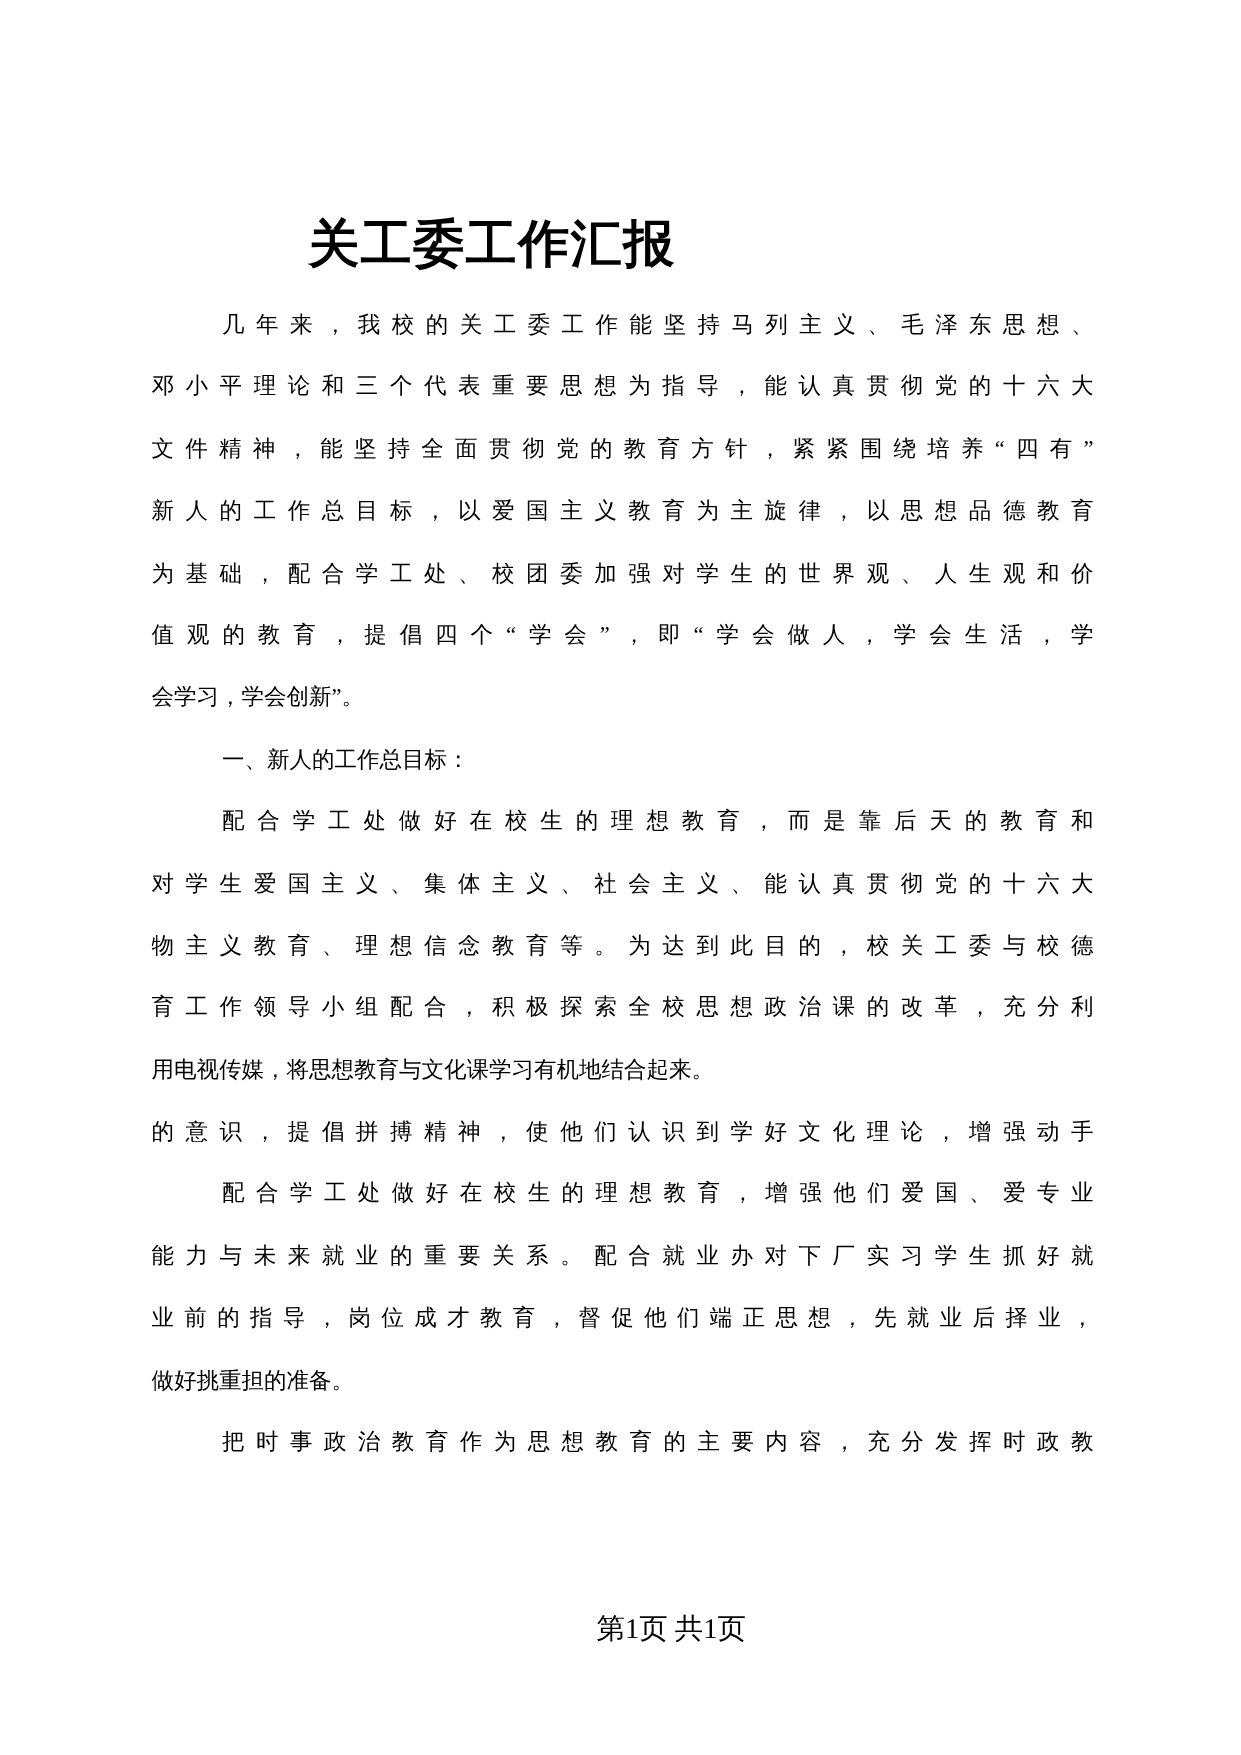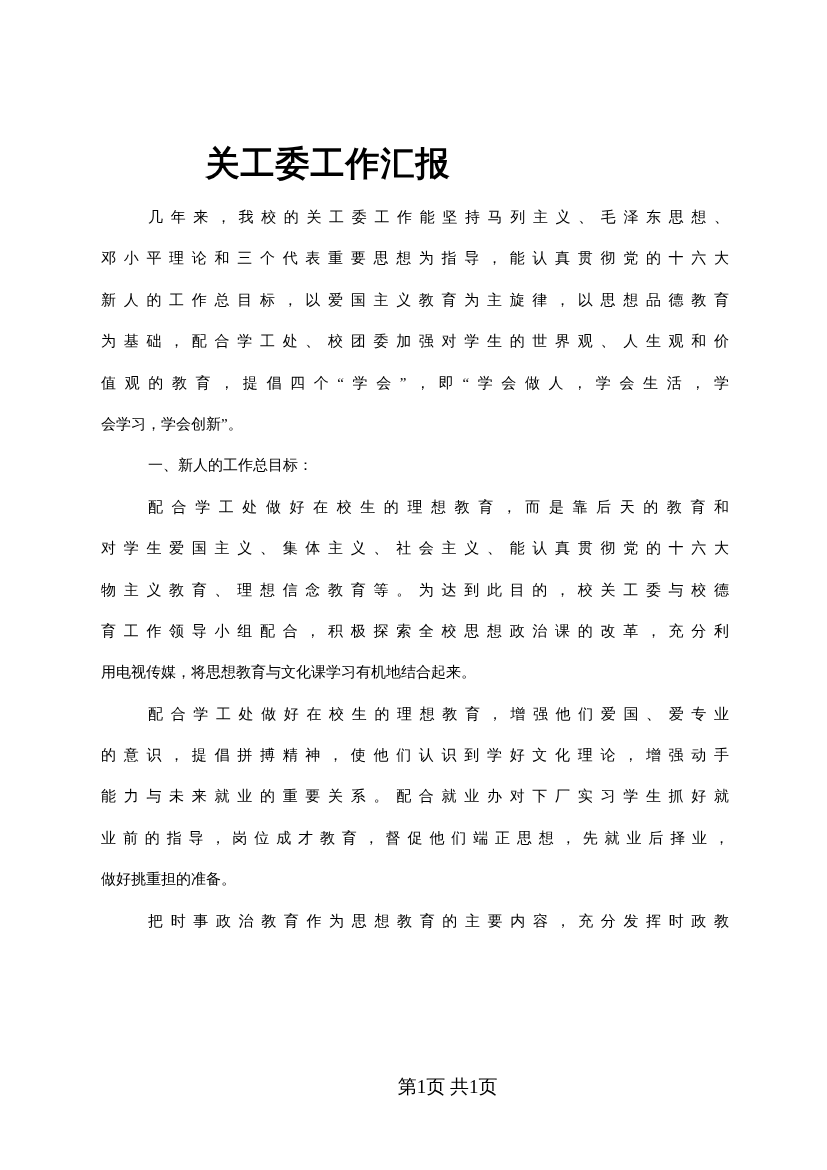--- a/index.html
+++ b/index.html
@@ -56,38 +56,39 @@
 </head>
 <body>
 
 <div class="page">
   <div class="doc-title">关工委工作汇报</div>
 
   <div class="doc-body">
       <div class="paragraph">
         <div class="line indent fill">几年来，我校的关工委工作能坚持马列主义、毛泽东思想、</div>
         <div class="line fill">邓小平理论和三个代表重要思想为指导，能认真贯彻党的十六大</div>
+        <div class="line fill">文件精神，能坚持全面贯彻党的教育方针，紧紧围绕培养“四有”</div>
         <div class="line fill">新人的工作总目标，以爱国主义教育为主旋律，以思想品德教育</div>
         <div class="line fill">为基础，配合学工处、校团委加强对学生的世界观、人生观和价</div>
         <div class="line fill">值观的教育，提倡四个“学会”，即“学会做人，学会生活，学</div>
         <div class="line">会学习，学会创新”。</div>
       </div>
       <div class="paragraph">
         <div class="line indent">一、新人的工作总目标：</div>
       </div>
       <div class="paragraph">
         <div class="line indent fill">配合学工处做好在校生的理想教育，而是靠后天的教育和</div>
         <div class="line fill">对学生爱国主义、集体主义、社会主义、能认真贯彻党的十六大</div>
         <div class="line fill">物主义教育、理想信念教育等。为达到此目的，校关工委与校德</div>
         <div class="line fill">育工作领导小组配合，积极探索全校思想政治课的改革，充分利</div>
         <div class="line">用电视传媒，将思想教育与文化课学习有机地结合起来。</div>
       </div>
       <div class="paragraph">
+        <div class="line fill">的意识，提倡拼搏精神，使他们认识到学好文化理论，增强动手</div>
         <div class="line indent fill">配合学工处做好在校生的理想教育，增强他们爱国、爱专业</div>
-        <div class="line fill">的意识，提倡拼搏精神，使他们认识到学好文化理论，增强动手</div>
         <div class="line fill">能力与未来就业的重要关系。配合就业办对下厂实习学生抓好就</div>
         <div class="line fill">业前的指导，岗位成才教育，督促他们端正思想，先就业后择业，</div>
         <div class="line">做好挑重担的准备。</div>
       </div>
       <div class="paragraph">
         <div class="line indent fill">把时事政治教育作为思想教育的主要内容，充分发挥时政教</div>
       </div>
     </div>
 
   <div class="doc-footer">

